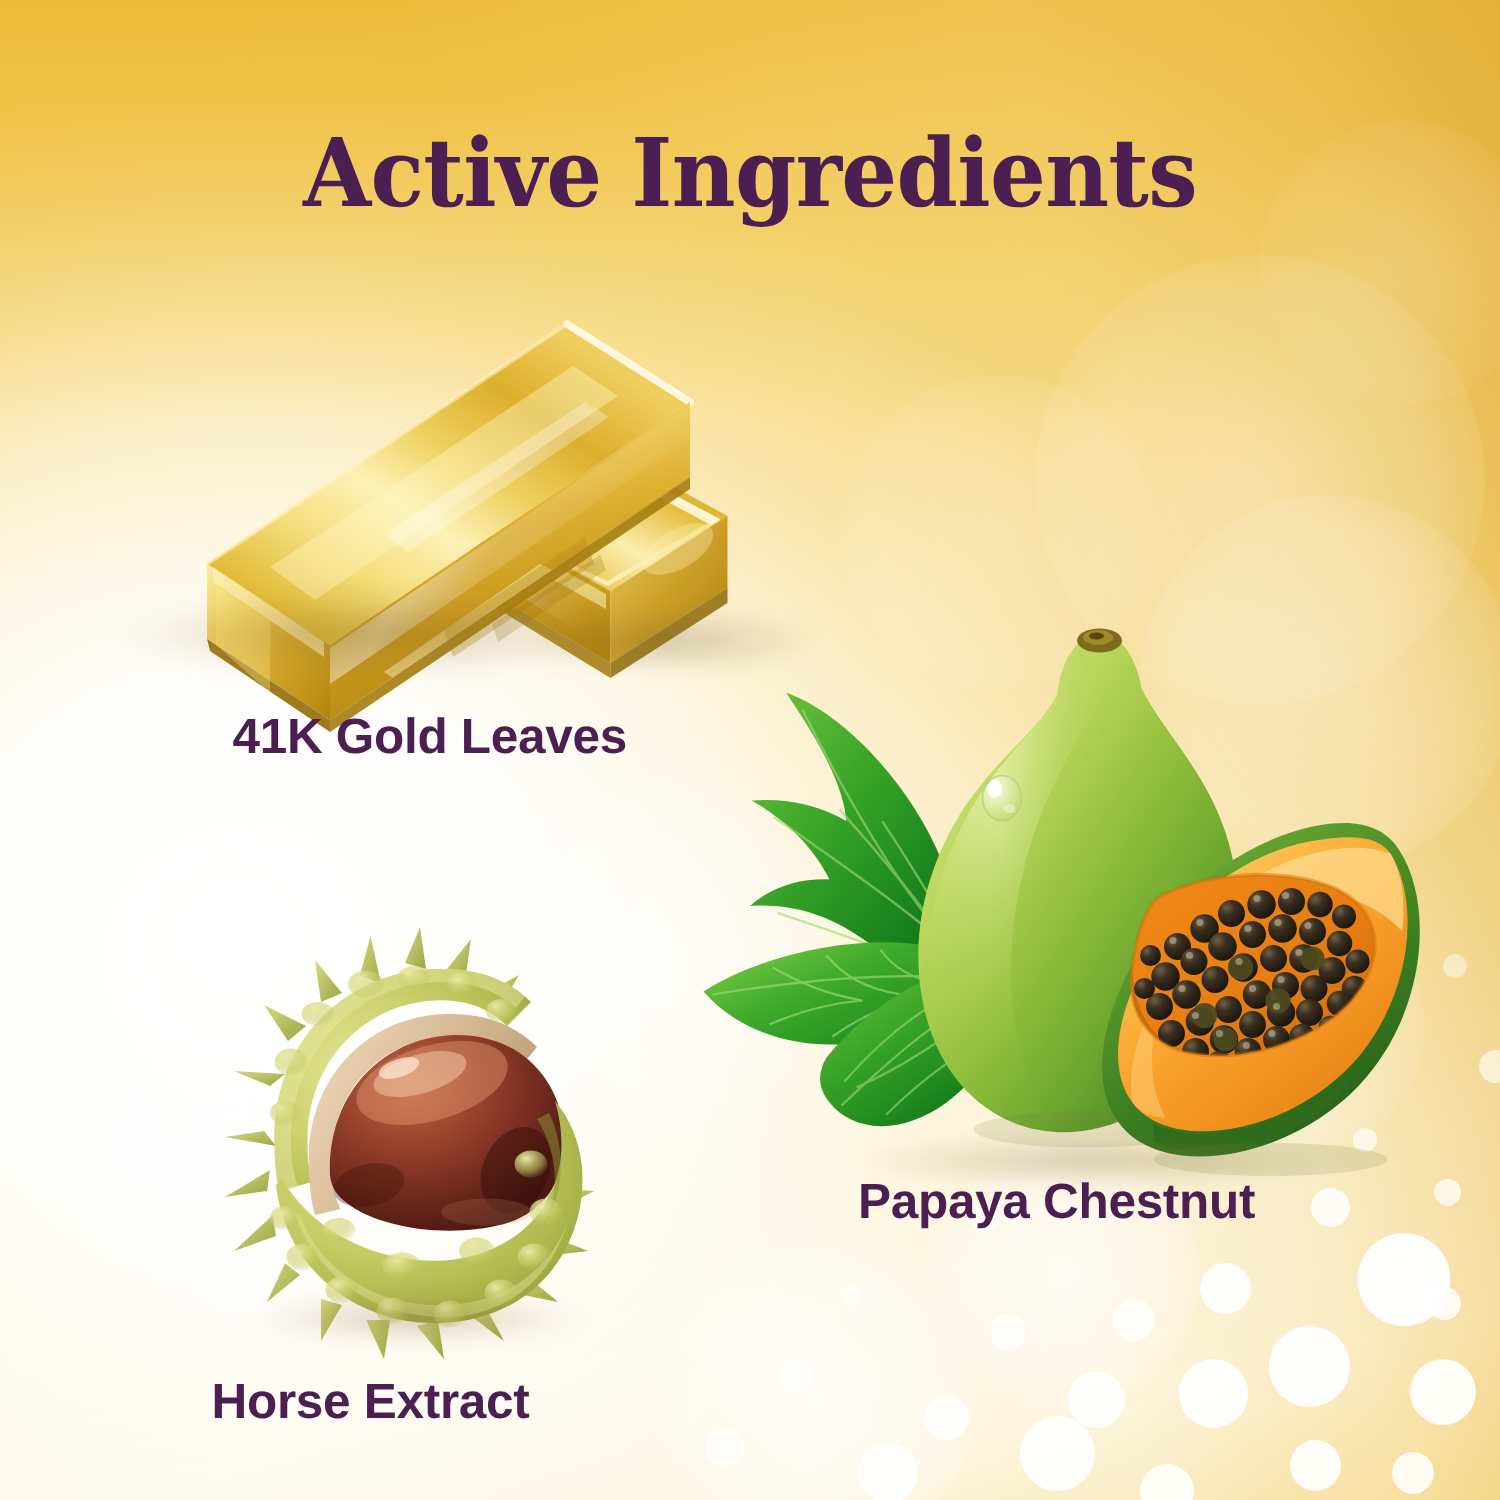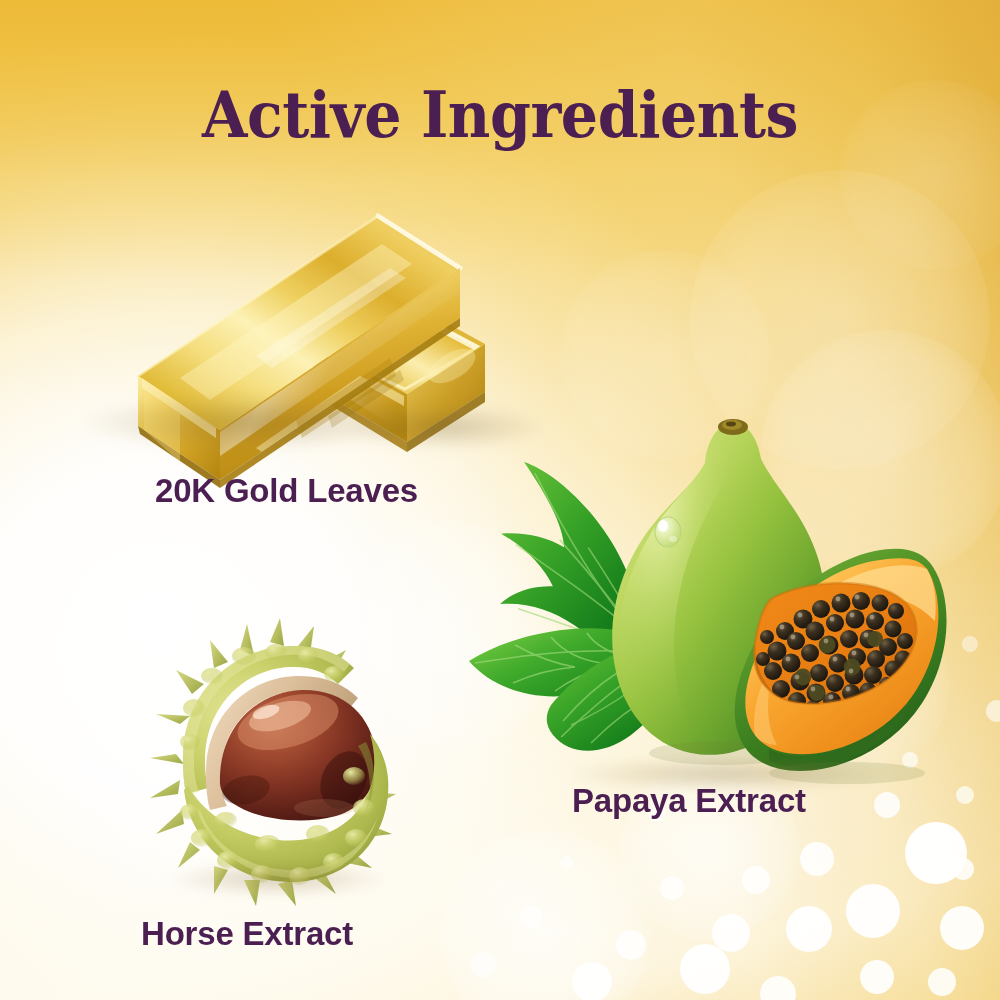--- a/index.html
+++ b/index.html
@@ -267,21 +267,21 @@
 
         <polygon points="160,300 400,138 400,146 160,308" fill="#a57c0e" opacity="0.9"></polygon>
         <polygon points="78,246 160,300 160,308 80,254" fill="#946d09" opacity="0.9"></polygon>
 
         <polygon points="82,198 156,248 156,258 82,208" fill="#fff4c0" opacity="0.60"></polygon>
         <polygon points="84,210 120,234 120,282 84,250" fill="#ffe98e" opacity="0.35"></polygon>
       </g>
     </svg>
   </div>
 
-  <div class="caption cap-gold">20K Gold Leaves</div>
+  <div class="caption cap-gold">41K Gold Leaves</div>
 
   <div class="chestnut">
     <div class="shadow-soft" style="left:20px; top:250px; width:220px; height:34px;"></div>
 
     <svg width="270" height="290" viewBox="0 0 270 290">
       <defs>
         <radialGradient id="huskBottom" cx="0.35" cy="0.3" r="0.85">
           <stop offset="0%" stop-color="#dde085"></stop>
           <stop offset="40%" stop-color="#c8cf68"></stop>
           <stop offset="72%" stop-color="#aeb94e"></stop>
@@ -632,15 +632,15 @@
 
         <path d="M316,194 C344,178 396,172 432,186 C462,198 470,226 452,254
                  C430,288 372,306 334,296 C306,288 296,264 300,238 C303,218 308,202 316,194 Z" fill="none" stroke="#c96e08" stroke-width="2.5" opacity="0.45"></path>
 
         <path d="M314,344 C348,362 416,346 456,300 C432,348 366,376 314,356 Z" fill="#2e6c1c" opacity="0.95"></path>
         <ellipse cx="392" cy="368" rx="78" ry="11" fill="#6d7a3a" opacity="0.16"></ellipse>
       </g>
     </svg>
   </div>
 
-  <div class="caption cap-papaya">Papaya Extract</div>
+  <div class="caption cap-papaya">Papaya Chestnut</div>
 
 </div>
 
 </body></html>

